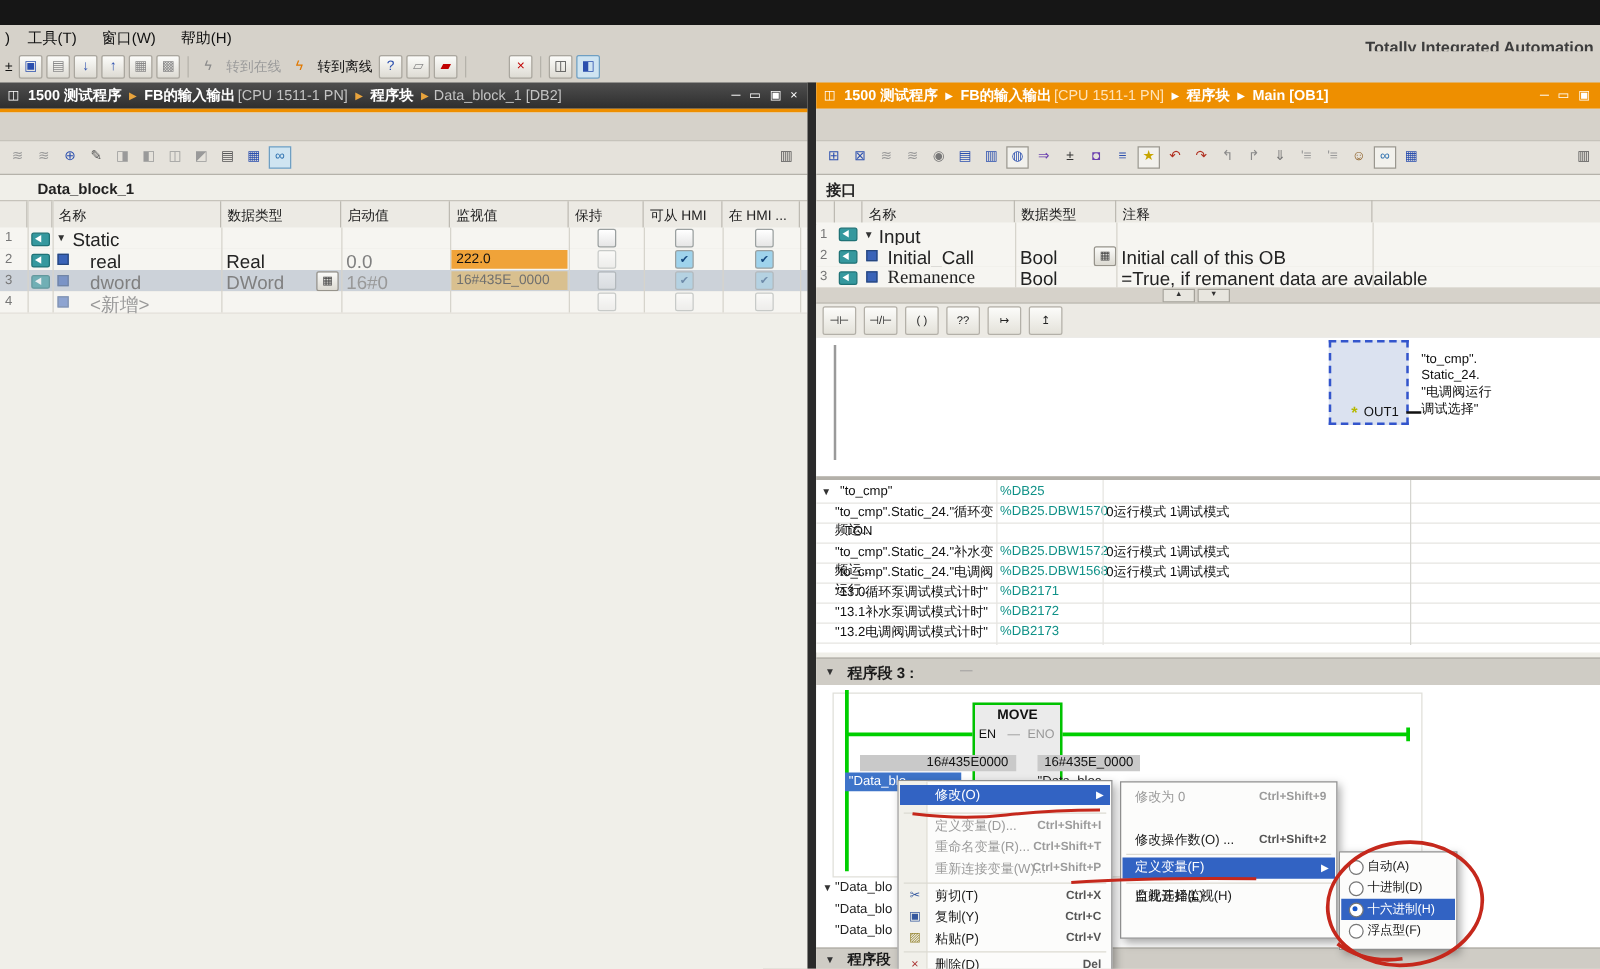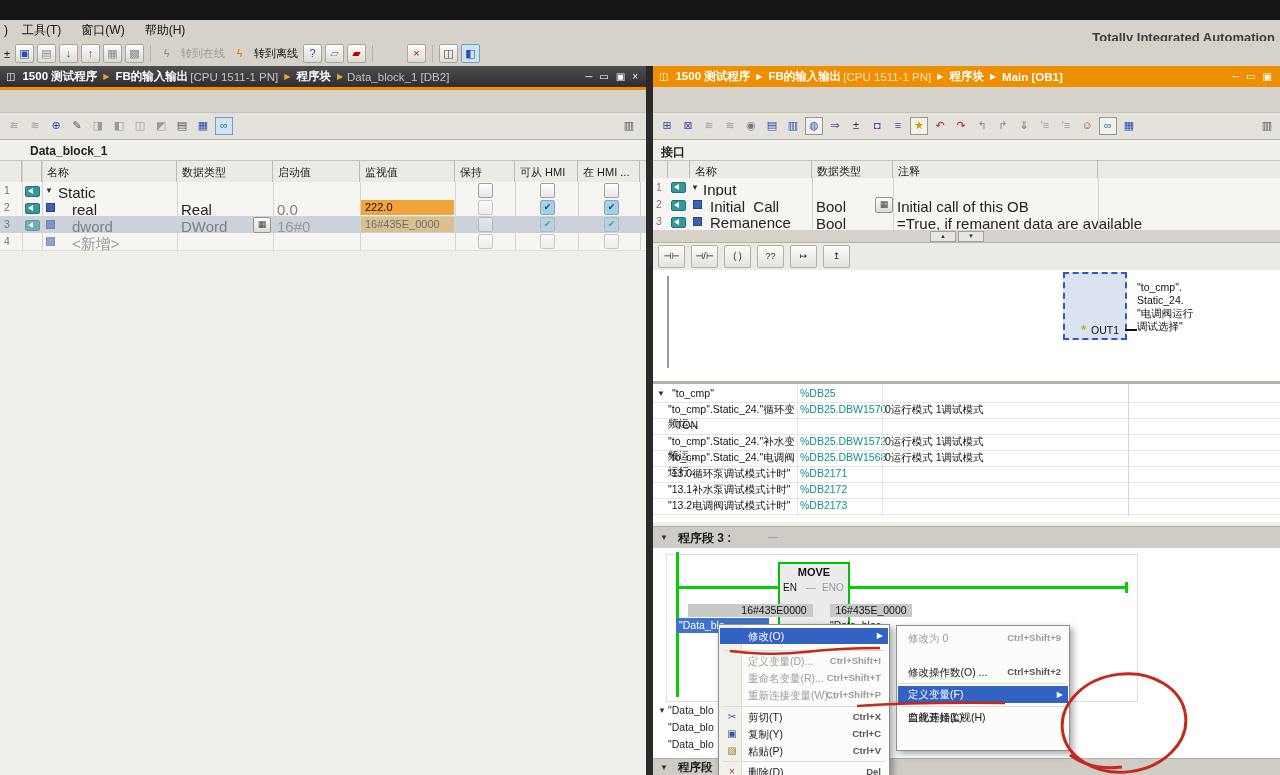--- a/index.html
+++ b/index.html
@@ -313,21 +313,21 @@
       <span class="bullet" style="left:40px;top:4px;"></span>
       <span class="cellt" style="left:57px;top:2px;">Initial_Call</span>
       <span class="cellt" style="left:163px;top:2px;">Bool</span>
       <span class="selbtn" style="left:222px;top:1px;">▦</span>
       <span class="cellt" style="left:244px;top:2px;">Initial call of this OB</span>
     </div>
     <div class="row" style="left:0;top:147px;width:627px;height:17px;">
       <span class="gnum" style="left:3px;top:2px;">3</span>
       <span class="tagicon" style="left:18px;top:4px;"></span>
       <span class="bullet" style="left:40px;top:4px;"></span>
-      <span class="cellt" style="left:57px;top:1px;">Remanence</span>
+      <span class="cellt" style="left:57px;top:1px;font-family:Liberation Serif, serif;">Remanence</span>
       <span class="cellt" style="left:163px;top:2px;">Bool</span>
       <span class="cellt" style="left:244px;top:2px;">=True, if remanent data are available</span>
     </div>
     <div class="vline" style="left:159px;top:112px;height:52px;"></div>
     <div class="vline" style="left:240px;top:112px;height:52px;"></div>
     <div class="vline" style="left:445px;top:112px;height:52px;"></div>
 
     <div class="t" style="left:0;top:164px;width:627px;height:12px;background:#d6d2ca;border-bottom:1px solid #b5b2aa;">
       <span class="t" style="left:277px;top:1px;width:24px;height:9px;background:#e8e6df;border:1px solid #a5a29a;font-size:6px;text-align:center;line-height:8px;color:#333;">▲</span>
       <span class="t" style="left:305px;top:1px;width:24px;height:9px;background:#e8e6df;border:1px solid #a5a29a;font-size:6px;text-align:center;line-height:8px;color:#333;">▼</span>
@@ -491,20 +491,38 @@
     </div>
     <div class="msep" style="top:80px;"></div>
     <div class="mi" style="top:83px;">
       <span class="lab" style="left:10px;">自此开始监视(H)</span>
     </div>
     <div class="mi" style="top:83px;">
       <span class="lab" style="left:10px;">监视选择(L)</span>
     </div>
   </div>
 
+  <div class="menu" style="left:1071px;top:681px;width:93px;height:77px;">
+    <div class="mi" style="top:3px;height:17px;line-height:17px;">
+      <span class="radio"></span>
+      <span class="lab" style="left:21px;font-size:10px;">自动(A)</span>
+    </div>
+    <div class="mi" style="top:20px;height:17px;line-height:17px;">
+      <span class="radio"></span>
+      <span class="lab" style="left:21px;font-size:10px;">十进制(D)</span>
+    </div>
+    <div class="mi hi" style="top:37px;height:17px;line-height:17px;">
+      <span class="radio sel"></span>
+      <span class="lab" style="left:21px;font-size:10px;">十六进制(H)</span>
+    </div>
+    <div class="mi" style="top:54px;height:17px;line-height:17px;">
+      <span class="radio"></span>
+      <span class="lab" style="left:21px;font-size:10px;">浮点型(F)</span>
+    </div>
+  </div>
 
   <svg class="annot" width="1280" height="775" viewBox="0 0 1280 775">
     <path d="M730,651 q40,5 75,1 t75,-4" stroke="#c5281c" stroke-width="2.5" fill="none"></path>
     <path d="M857,706 q60,-4 148,-3" stroke="#c5281c" stroke-width="2.5" fill="none"></path>
     <ellipse cx="1124" cy="723" rx="62" ry="49" transform="rotate(-7 1124 723)" stroke="#c5281c" stroke-width="3" fill="none"></ellipse>
     <path d="M1070,755 q22,16 52,12" stroke="#c5281c" stroke-width="3" fill="none"></path>
   </svg>
 
 </div>
 

